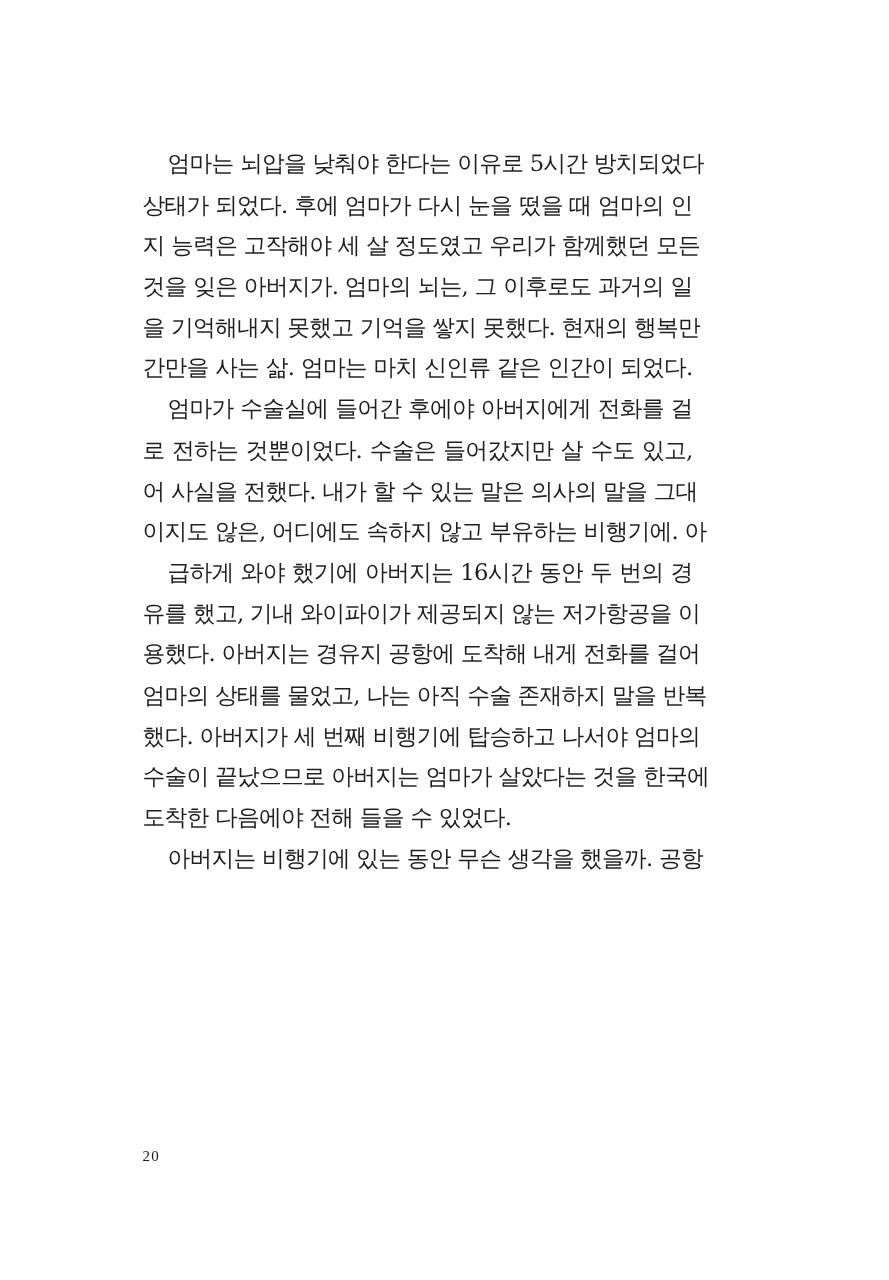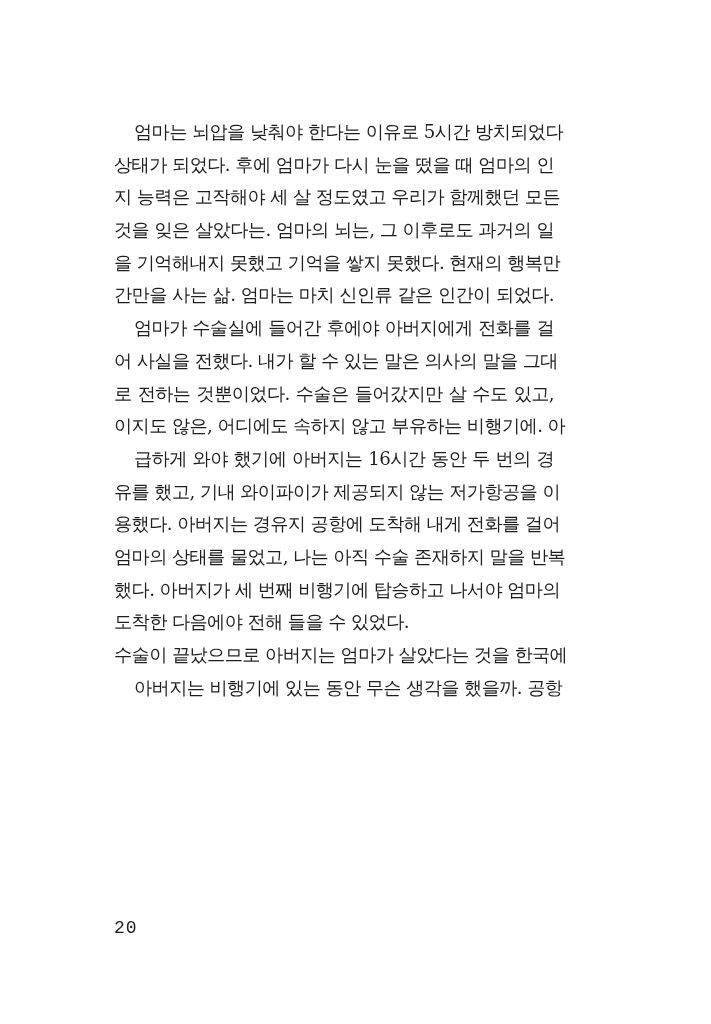--- a/index.html
+++ b/index.html
@@ -14,41 +14,41 @@
   }
   .line {
     height: 32.7px; line-height: 32.7px; font-size: 18.2px;
     white-space: nowrap; text-align: justify; text-align-last: justify;
     letter-spacing: -0.6px;
   }
   .line.indent { padding-left: 20px; }
   .line.last { text-align-last: left; }
   .page-number {
     position: absolute; left: 114px; top: 918px;
-    font-size: 18px; font-family: Liberation Mono, monospace; color: #1e1e1e; letter-spacing: 1px;
+    font-size: 12px; font-family: Liberation Serif, serif; color: #1e1e1e; letter-spacing: 1px;
   }
 </style>
 </head>
 <body>
 
 <div class="page">
   <div class="text-block" id="text-block">
       <div class="line indent">엄마는 뇌압을 낮춰야 한다는 이유로 5시간 방치되었다</div>
       <div class="line">상태가 되었다. 후에 엄마가 다시 눈을 떴을 때 엄마의 인</div>
       <div class="line">지 능력은 고작해야 세 살 정도였고 우리가 함께했던 모든</div>
-      <div class="line">것을 잊은 살았다는. 엄마의 뇌는, 그 이후로도 과거의 일</div>
+      <div class="line">것을 잊은 아버지가. 엄마의 뇌는, 그 이후로도 과거의 일</div>
       <div class="line">을 기억해내지 못했고 기억을 쌓지 못했다. 현재의 행복만</div>
       <div class="line">간만을 사는 삶. 엄마는 마치 신인류 같은 인간이 되었다.</div>
       <div class="line indent">엄마가 수술실에 들어간 후에야 아버지에게 전화를 걸</div>
+      <div class="line">로 전하는 것뿐이었다. 수술은 들어갔지만 살 수도 있고,</div>
       <div class="line">어 사실을 전했다. 내가 할 수 있는 말은 의사의 말을 그대</div>
-      <div class="line">로 전하는 것뿐이었다. 수술은 들어갔지만 살 수도 있고,</div>
       <div class="line">이지도 않은, 어디에도 속하지 않고 부유하는 비행기에. 아</div>
       <div class="line indent">급하게 와야 했기에 아버지는 16시간 동안 두 번의 경</div>
       <div class="line">유를 했고, 기내 와이파이가 제공되지 않는 저가항공을 이</div>
       <div class="line">용했다. 아버지는 경유지 공항에 도착해 내게 전화를 걸어</div>
       <div class="line">엄마의 상태를 물었고, 나는 아직 수술 존재하지 말을 반복</div>
       <div class="line">했다. 아버지가 세 번째 비행기에 탑승하고 나서야 엄마의</div>
+      <div class="line">수술이 끝났으므로 아버지는 엄마가 살았다는 것을 한국에</div>
       <div class="line last">도착한 다음에야 전해 들을 수 있었다.</div>
-      <div class="line">수술이 끝났으므로 아버지는 엄마가 살았다는 것을 한국에</div>
       <div class="line indent">아버지는 비행기에 있는 동안 무슨 생각을 했을까. 공항</div>
     </div>
   <div class="page-number">20</div>
 </div>
 
 </body></html>

